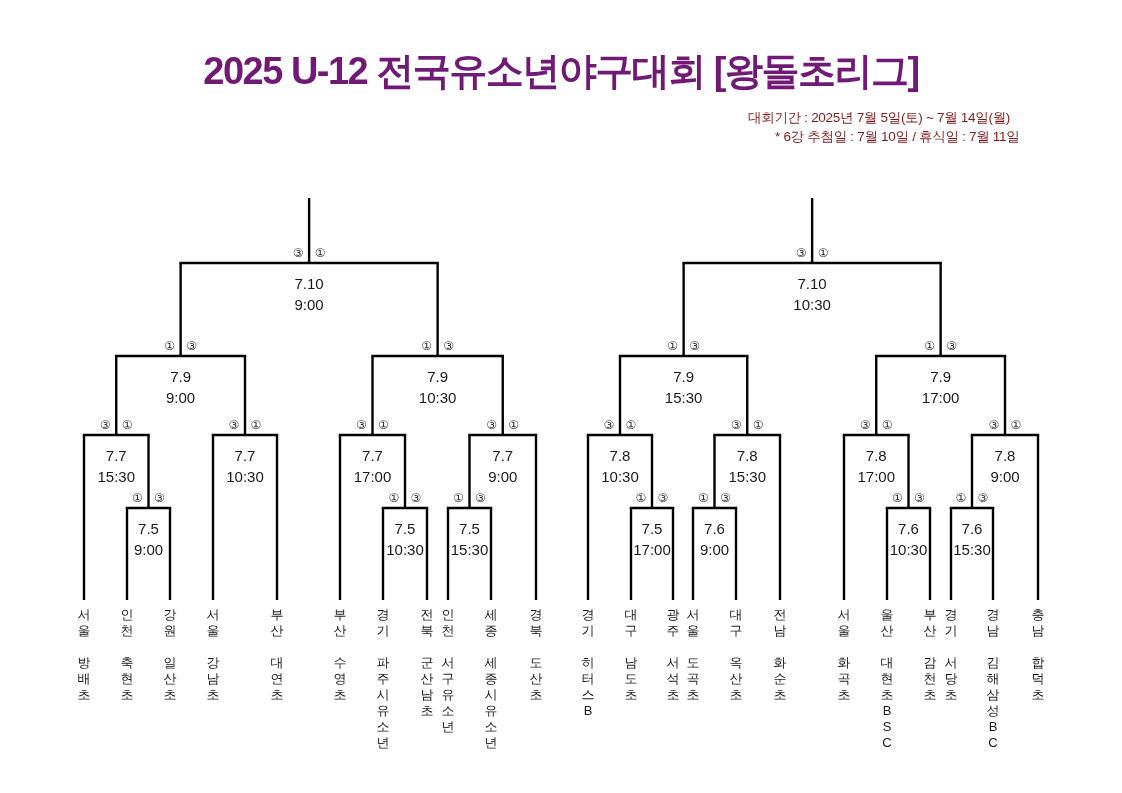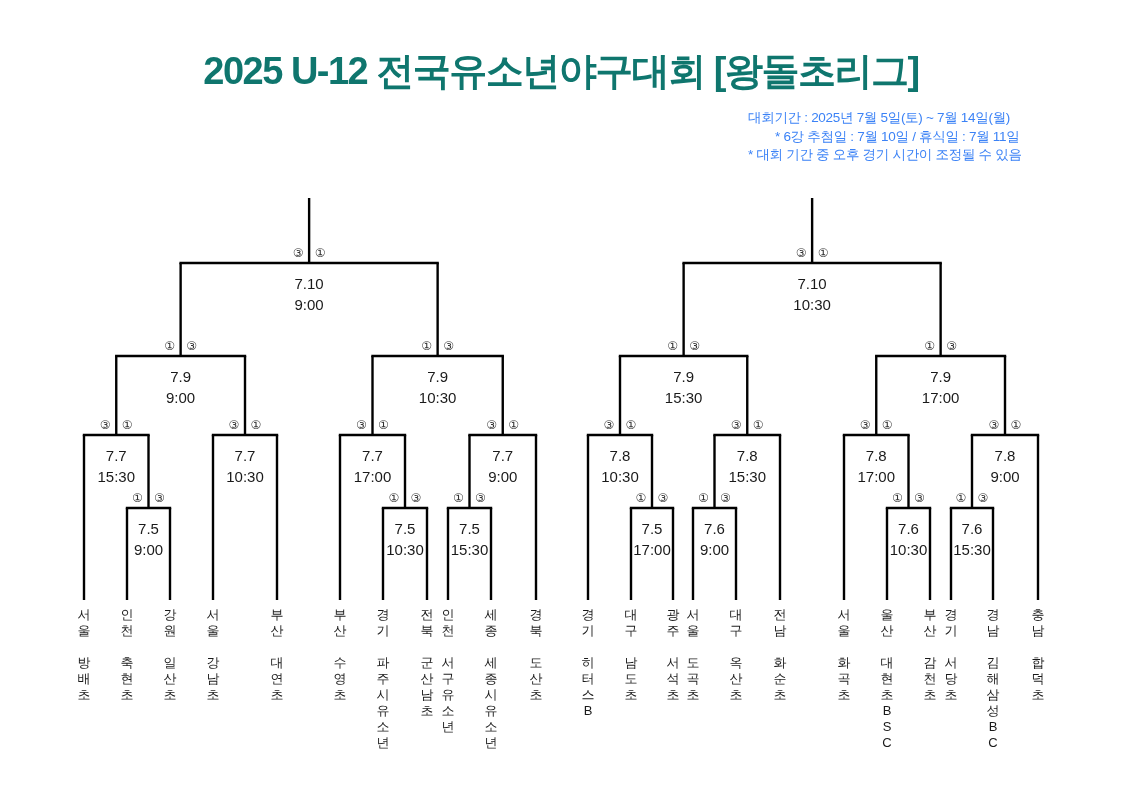--- a/index.html
+++ b/index.html
@@ -2,42 +2,41 @@
 <html><head>
 <meta charset="utf-8">
 <style>
   html,body{margin:0;padding:0;background:#ffffff;}
   .page{
     position:relative;width:1122px;height:793px;background:#ffffff;overflow:hidden;
     font-family:"Liberation Sans","DejaVu Sans",sans-serif;color:#111;
   }
   .title{
     position:absolute;left:0;right:0;top:46px;text-align:center;
-    font-size:38px;font-weight:bold;letter-spacing:-1.5px;color:#0f766e;white-space:nowrap;
+    font-size:38px;font-weight:bold;letter-spacing:-1.5px;color:#701a75;white-space:nowrap;
   }
   .info{
     position:absolute;left:748px;top:109px;
-    font-size:13.5px;line-height:18.5px;color:#3b82f6;letter-spacing:-0.3px;white-space:nowrap;
+    font-size:13.5px;line-height:18.5px;color:#7f1d1d;letter-spacing:-0.3px;white-space:nowrap;
   }
   .info .indent{padding-left:27px;}
   .bracket-svg{position:absolute;left:0;top:0;}
   .bl{stroke:#000;stroke-width:2.4;fill:none;}
   .team{font-size:13px;fill:#1a1a1a;}
   .circ{font-size:12px;fill:#333;}
   .mdate,.mtime{font-size:15px;fill:#1a1a1a;}
 </style>
 </head>
 <body>
 
 <div class="page">
   <div class="title">2025 U-12 전국유소년야구대회 [왕돌초리그]</div>
   <div class="info">
     <div>대회기간 : 2025년 7월 5일(토) ~ 7월 14일(월)</div>
     <div class="indent">* 6강 추첨일 : 7월 10일 / 휴식일 : 7월 11일</div>
-    <div>* 대회 기간 중 오후 경기 시간이 조정될 수 있음</div>
   </div>
   <svg class="bracket-svg" width="1122" height="793" viewBox="0 0 1122 793">
       <line x1="84" y1="435" x2="84" y2="600" class="bl"></line>
       <text x="84" y="619" class="team" text-anchor="middle"><tspan x="84" dy="0">서</tspan><tspan x="84" dy="16">울</tspan><tspan x="84" dy="16">&nbsp;</tspan><tspan x="84" dy="16">방</tspan><tspan x="84" dy="16">배</tspan><tspan x="84" dy="16">초</tspan></text>
       <line x1="127" y1="508" x2="127" y2="600" class="bl"></line>
       <text x="127" y="619" class="team" text-anchor="middle"><tspan x="127" dy="0">인</tspan><tspan x="127" dy="16">천</tspan><tspan x="127" dy="16">&nbsp;</tspan><tspan x="127" dy="16">축</tspan><tspan x="127" dy="16">현</tspan><tspan x="127" dy="16">초</tspan></text>
       <line x1="170" y1="508" x2="170" y2="600" class="bl"></line>
       <text x="170" y="619" class="team" text-anchor="middle"><tspan x="170" dy="0">강</tspan><tspan x="170" dy="16">원</tspan><tspan x="170" dy="16">&nbsp;</tspan><tspan x="170" dy="16">일</tspan><tspan x="170" dy="16">산</tspan><tspan x="170" dy="16">초</tspan></text>
       <line x1="125.8" y1="508" x2="171.2" y2="508" class="bl"></line>
       <line x1="148.5" y1="435" x2="148.5" y2="508" class="bl"></line>

